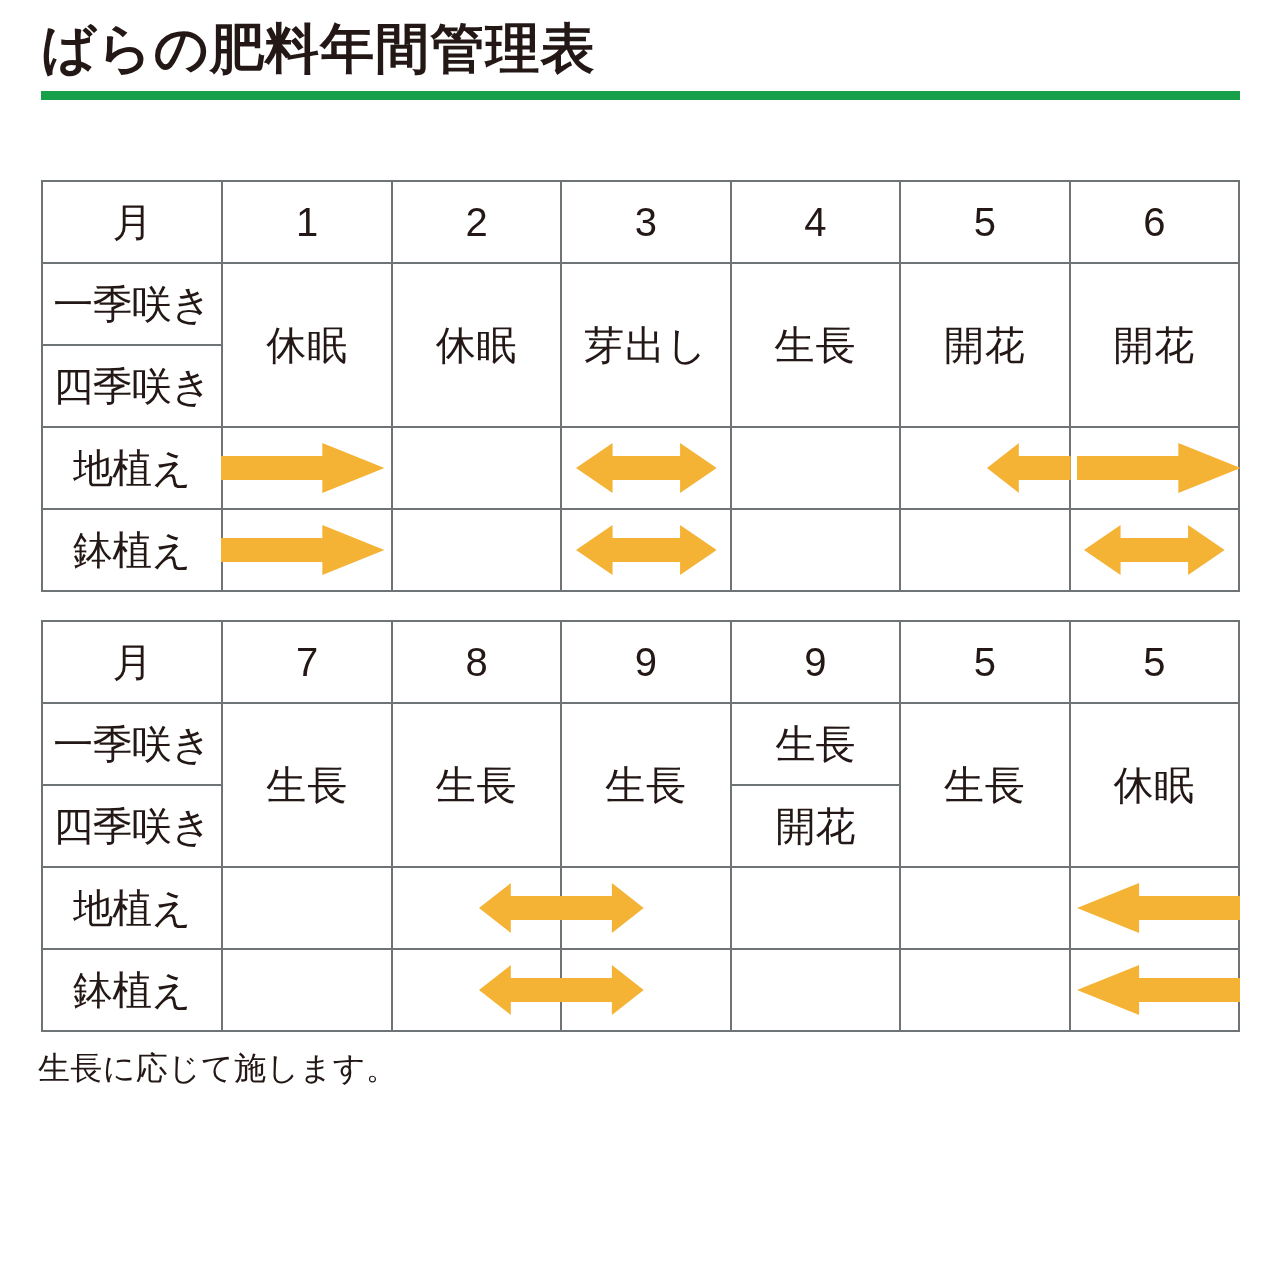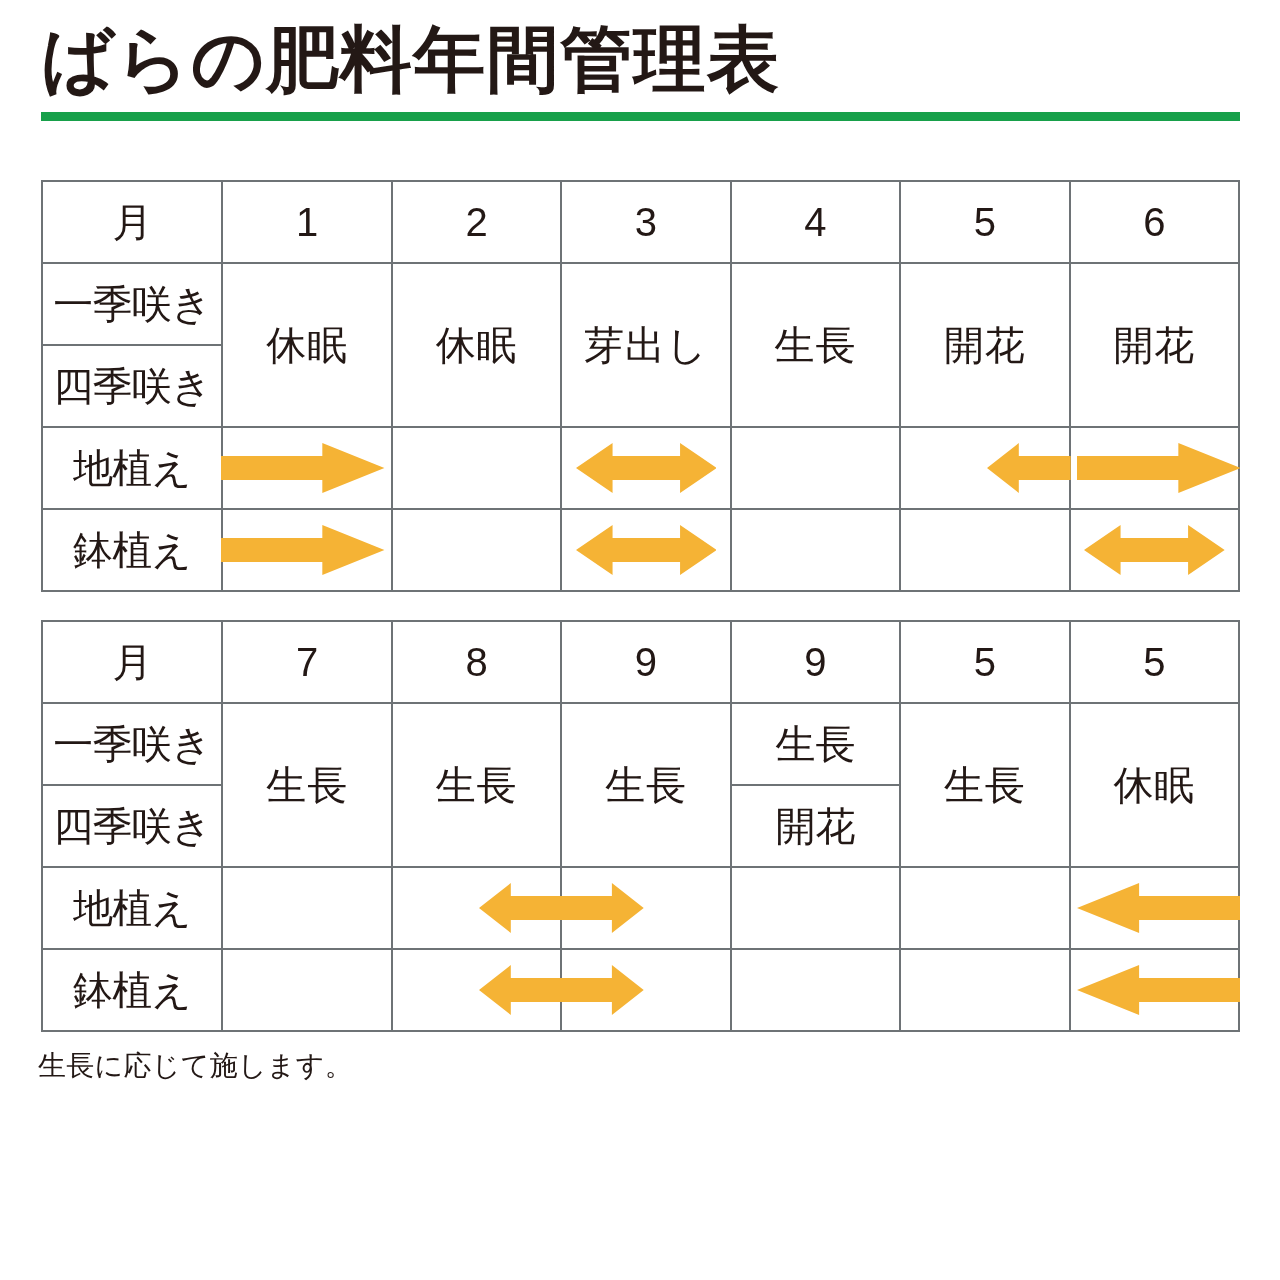--- a/index.html
+++ b/index.html
@@ -17,21 +17,21 @@
   }
 
   
   #title-block {
     position: absolute;
     left: 41px;
     top: 16px;
     width: 1199px;
   }
   #page-title {
-    font-size: 72px;
+    font-size: 54px;
     font-weight: bold;
     letter-spacing: 0.02em;
     line-height: 1.2;
     color: #231815;
     white-space: nowrap;
   }
   #title-rule {
     margin-top: 10px;
     width: 1199px;
     height: 9px;
@@ -117,21 +117,21 @@
 
   
   #caption {
     position: absolute;
     left: 38px;
     top: 1048px;
     width: 1200px;
   }
   #caption p {
     margin: 0 0 6px 0;
-    font-size: 28px;
+    font-size: 32px;
     line-height: 1.28;
     color: #231815;
     letter-spacing: 0.01em;
     white-space: nowrap;
   }
 </style>
 </head>
 <body>
 
 <div id="title-block">

